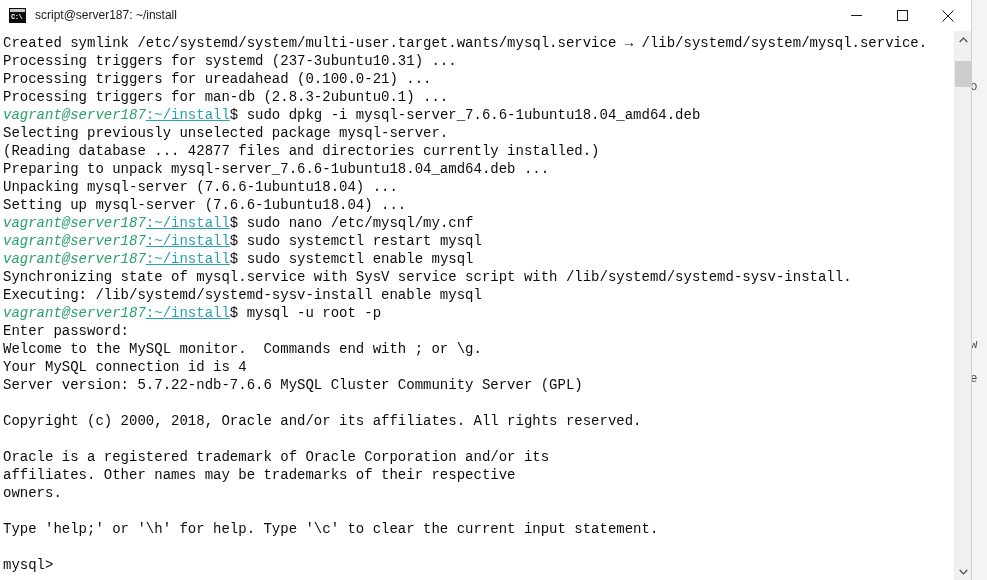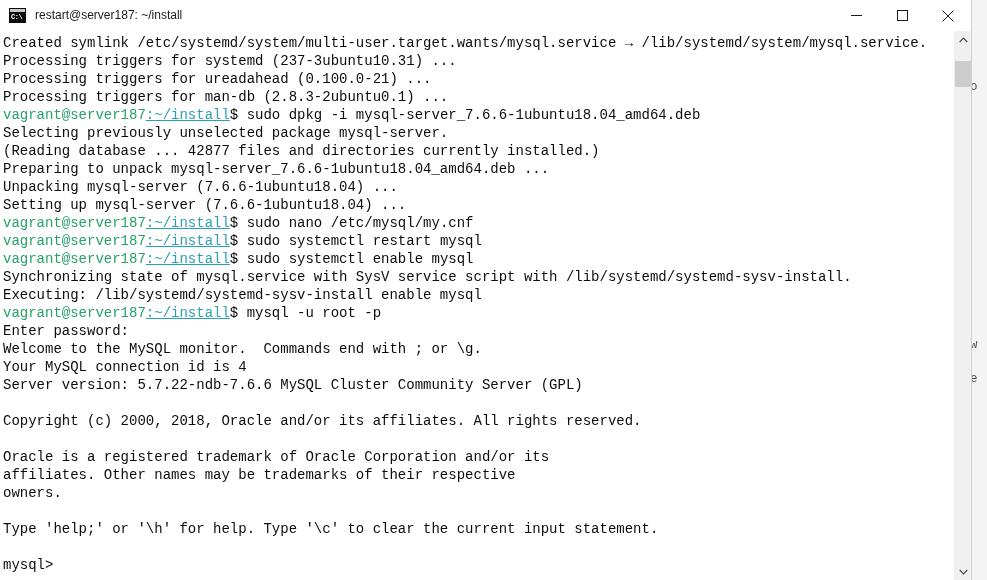--- a/index.html
+++ b/index.html
@@ -118,21 +118,21 @@
     top: 0; left: 0;
     right: 17px; bottom: 0;
     padding: 3px 0 0 3px;
     background: #ffffff;
     font: 14px/18px "Liberation Mono", monospace;
     color: #0c0c0c;
     white-space: pre;
     overflow: hidden;
   }
   .term .line { height: 18px; }
-  .pr-user { color: #26a269; }
+  .pr-user { color: #26a269; font-style: italic; }
   .pr-path { color: #2aa1b3; text-decoration: underline; }
 
   
   .vscroll {
     position: absolute;
     top: 0; right: 0;
     width: 17px;
     height: 100%;
     background: #f0f0f0;
     border-left: 1px solid #ececec;
@@ -164,21 +164,21 @@
       <div class="bg-sliver" style="top: 338px;">ow</div>
       <div class="bg-sliver" style="top: 372px;">te</div>
       <div class="bg-sliver rose" style="top: 470px;">e</div>
       <div class="bg-sliver" style="top: 533px;">a</div>
     </div>
 
   <div class="window">
 
     <div class="titlebar">
       <div class="titlebar-icon"></div>
-      <div class="titlebar-text">restart@server187: ~/install</div>
+      <div class="titlebar-text">script@server187: ~/install</div>
 
       <div class="win-controls">
         <button class="win-btn" title="Minimize">
           <svg width="11" height="11" viewBox="0 0 11 11" aria-hidden="true">
             <line x1="0" y1="5.5" x2="11" y2="5.5" stroke="#1b1b1b" stroke-width="1"></line>
           </svg>
         </button>
         <button class="win-btn" title="Maximize">
           <svg width="11" height="11" viewBox="0 0 11 11" aria-hidden="true">
             <rect x="0.5" y="0.5" width="10" height="10" fill="none" stroke="#1b1b1b" stroke-width="1"></rect>

